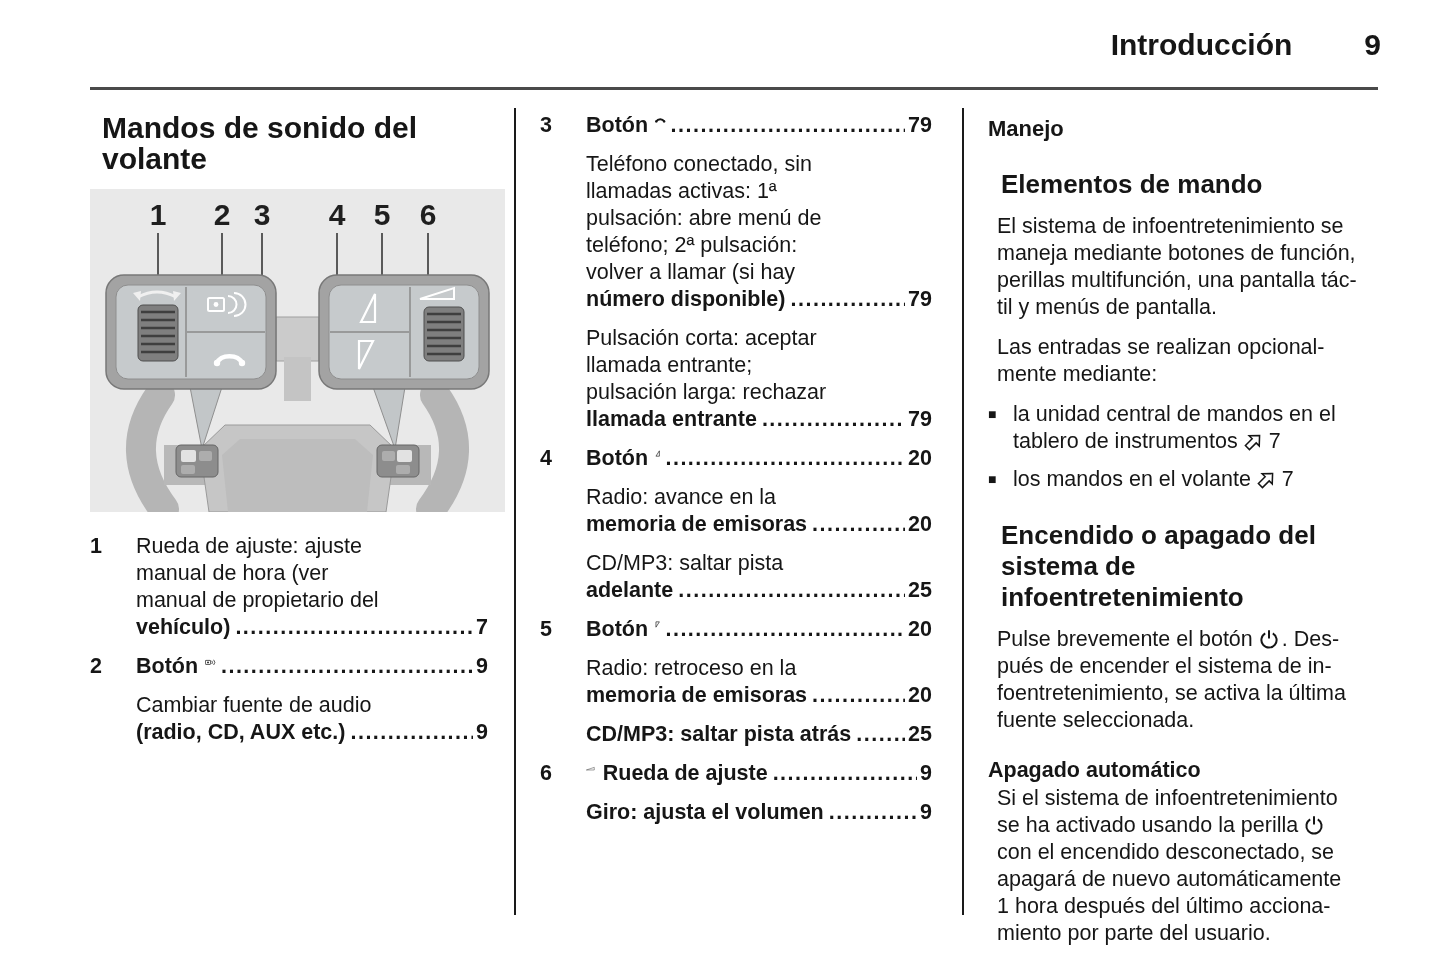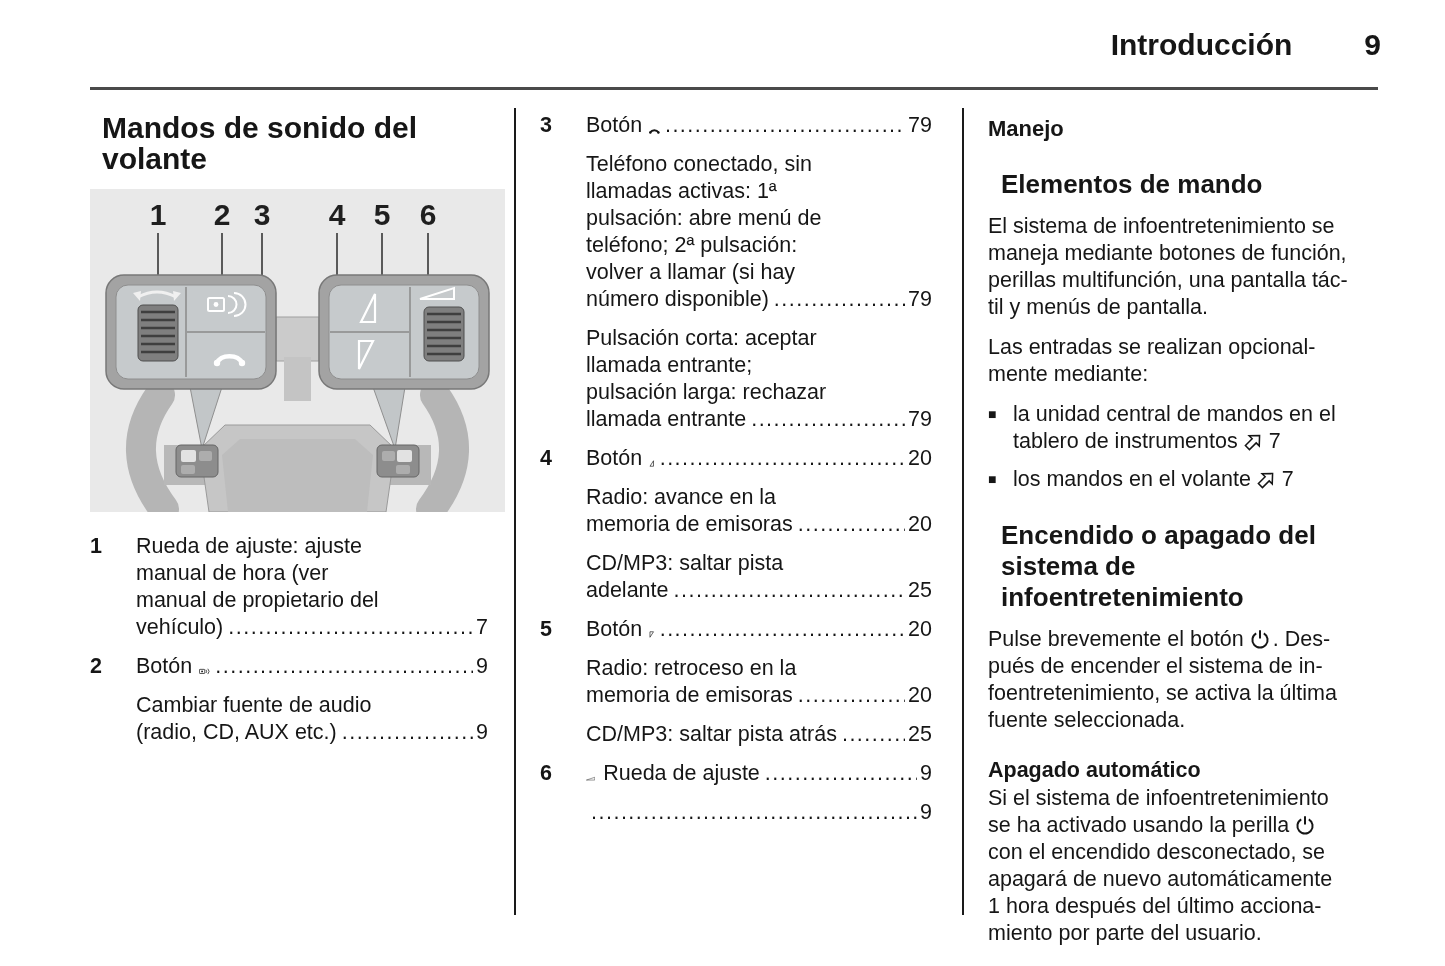--- a/index.html
+++ b/index.html
@@ -15,34 +15,34 @@
   .col2{left:540px;top:112px;width:392px;}
   .col3{left:988px;top:110px;width:390px;}
   .col-title{font-size:30px;font-weight:bold;line-height:31px;margin:0 12px 15px;}
   .figure{width:415px;height:323px;margin:0 0 21px;}
   .entries{width:398px;}
   
   .toc{display:flex;margin-bottom:12px;}
   .toc .num{flex:0 0 46px;font-weight:bold;}
   .toc .tbody{flex:1;min-width:0;}
   .pre{white-space:pre-line;margin-top:24px;}
-  .lastline{display:flex;align-items:flex-end;}
+  .lastline{display:flex;align-items:flex-start;font-weight:bold;}
   .lastline .txt{flex:none;white-space:pre;}
   .leader{flex:1 1 auto;min-width:12px;overflow:hidden;white-space:nowrap;margin:0 3px 0 5px;}
   .leader::after{content:"....................................................................................";letter-spacing:1.5px;}
   .pg{flex:none;}
   .inline-icon{vertical-align:-2px;}
   .after-icon{margin-left:7px;}
   .before-icon{margin-right:8px;vertical-align:-1px;}
   
   .h-manejo{font-size:22px;font-weight:bold;line-height:38px;margin:0 0 21px;}
   .h-sub{font-size:26px;font-weight:bold;line-height:31px;margin:13px;white-space:pre-line;}
   .h-sub.spaced{margin-top:27px;}
   .h-small{font-size:21.5px;font-weight:bold;margin:23px 0 1px;}
-  .para{margin:1px 0 13px;white-space:pre-line;}
+  .para{margin:1px 9px 13px;white-space:pre-line;}
   .bullet{display:flex;margin-bottom:11px;}
   .bmark{flex:0 0 25px;font-size:14px;line-height:26px;}
   .btext{flex:1;white-space:pre-line;}
   .arrow-icon{vertical-align:-4px;margin:0 5px;}
   .power-icon{vertical-align:-3px;margin:0 3px 0 6px;}
   svg text{font-family:"Liberation Sans", sans-serif;}
 </style>
 </head>
 <body>
 
@@ -354,20 +354,21 @@
         <span class="leader"></span>
         <span class="pg">9</span>
       </span>
     </span>
   </div>
 
   <div class="toc">
     <span class="num"></span>
     <span class="tbody">
       <span class="lastline">
+        <span class="txt">Giro: ajusta el volumen</span>
         <span class="leader"></span>
         <span class="pg">9</span>
       </span>
     </span>
   </div>
 </div>
 
 <div class="abs col3">
   <h1 class="h-manejo">Manejo</h1>
 

